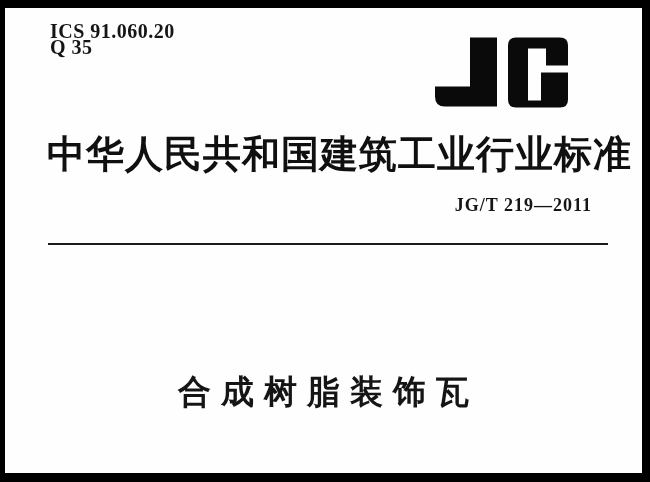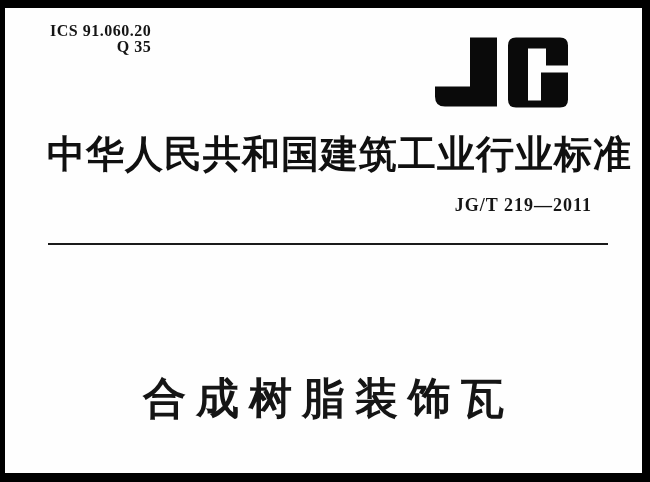--- a/index.html
+++ b/index.html
@@ -23,24 +23,23 @@
     height: 465px;
     background: #fefefe;
   }
   .ics-block {
     position: absolute;
     left: 45px;
     top: 15px;
     color: #151515;
     font-family: "Liberation Serif", serif;
     font-weight: bold;
-    font-size: 16px;
+    font-size: 20px;
     line-height: 16px;
     letter-spacing: 0.5px;
-    text-align: right;
   }
   .logo {
     position: absolute;
     left: 430px;
     top: 29px;
     width: 133px;
     height: 71px;
   }
   .logo svg { display: block; width: 100%; height: 100%; }
   .header-title {
@@ -76,21 +75,21 @@
     background: #1a1a1a;
   }
   .doc-title-cn {
     position: absolute;
     left: 0;
     top: 362px;
     width: 100%;
     text-align: center;
     font-family: "Liberation Sans", "DejaVu Sans", sans-serif;
     font-weight: bold;
-    font-size: 43px;
+    font-size: 33px;
     letter-spacing: 10px;
     padding-left: 10px;
     box-sizing: border-box;
     color: #151515;
     white-space: nowrap;
   }
   .doc-title-en {
     position: absolute;
     left: 0;
     top: 428px;

